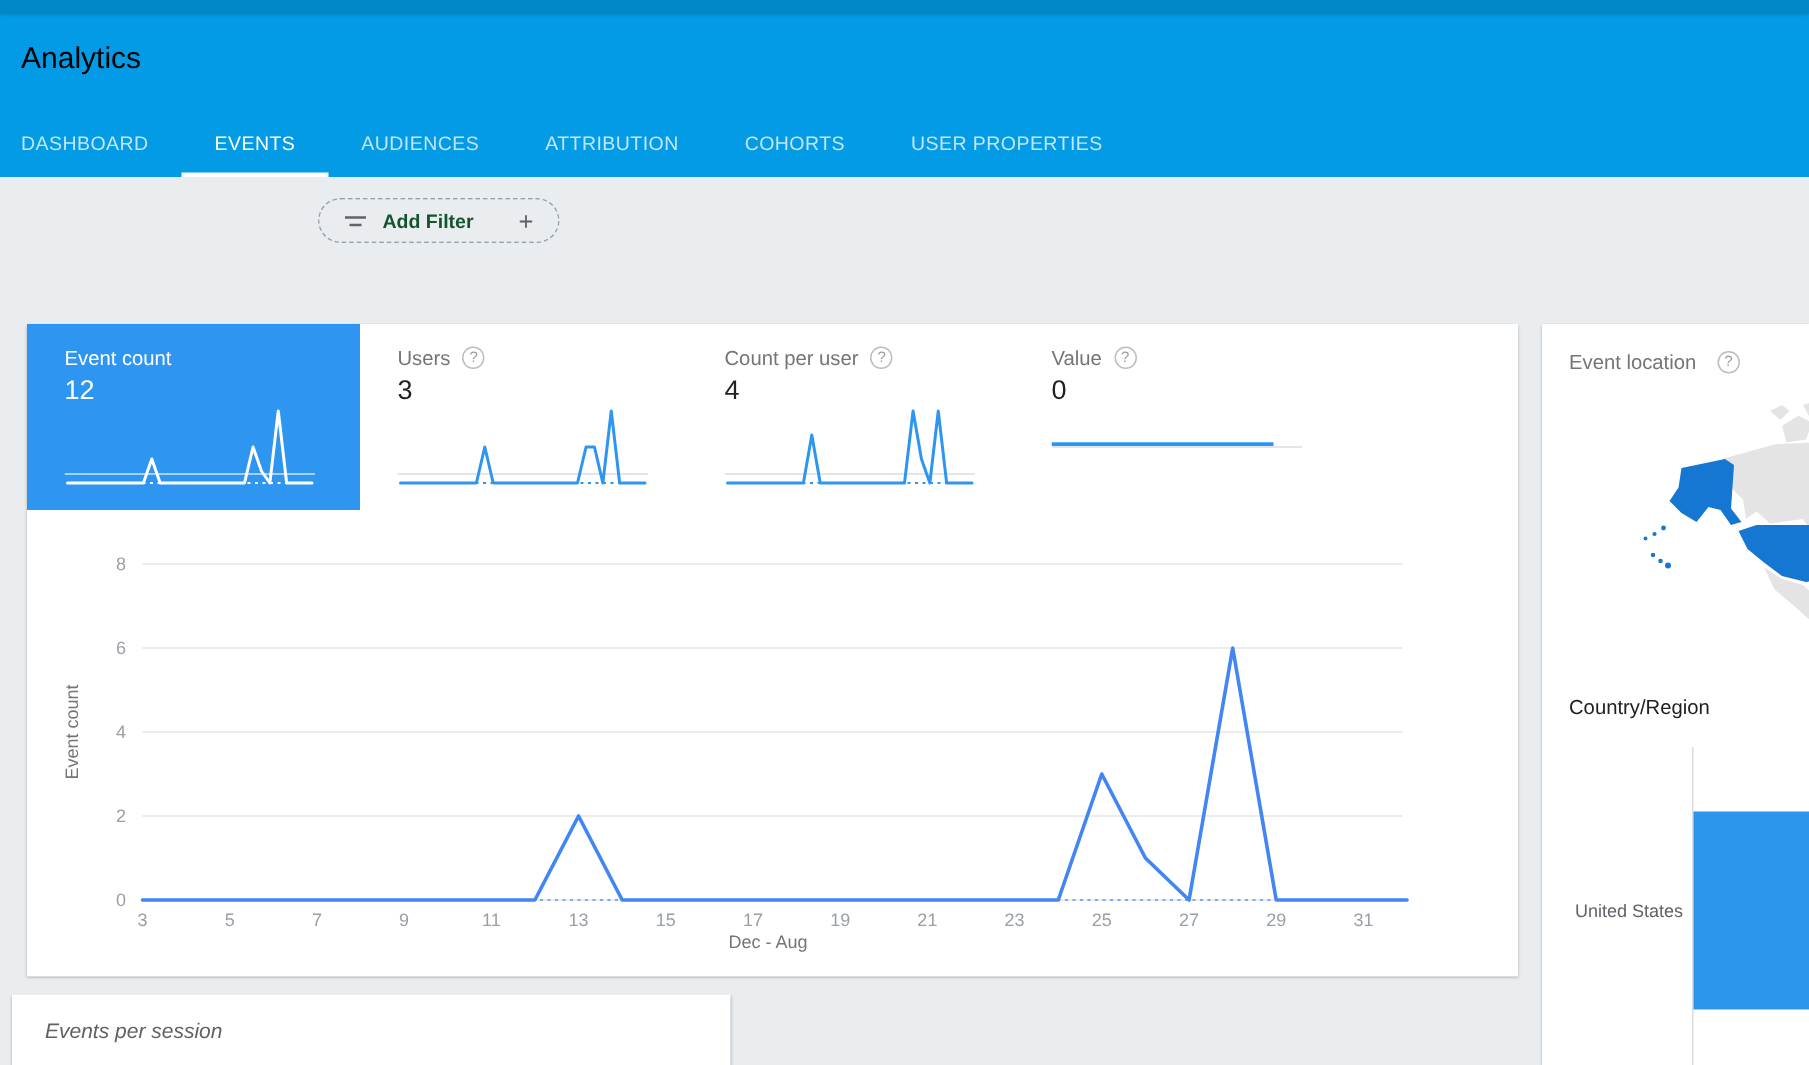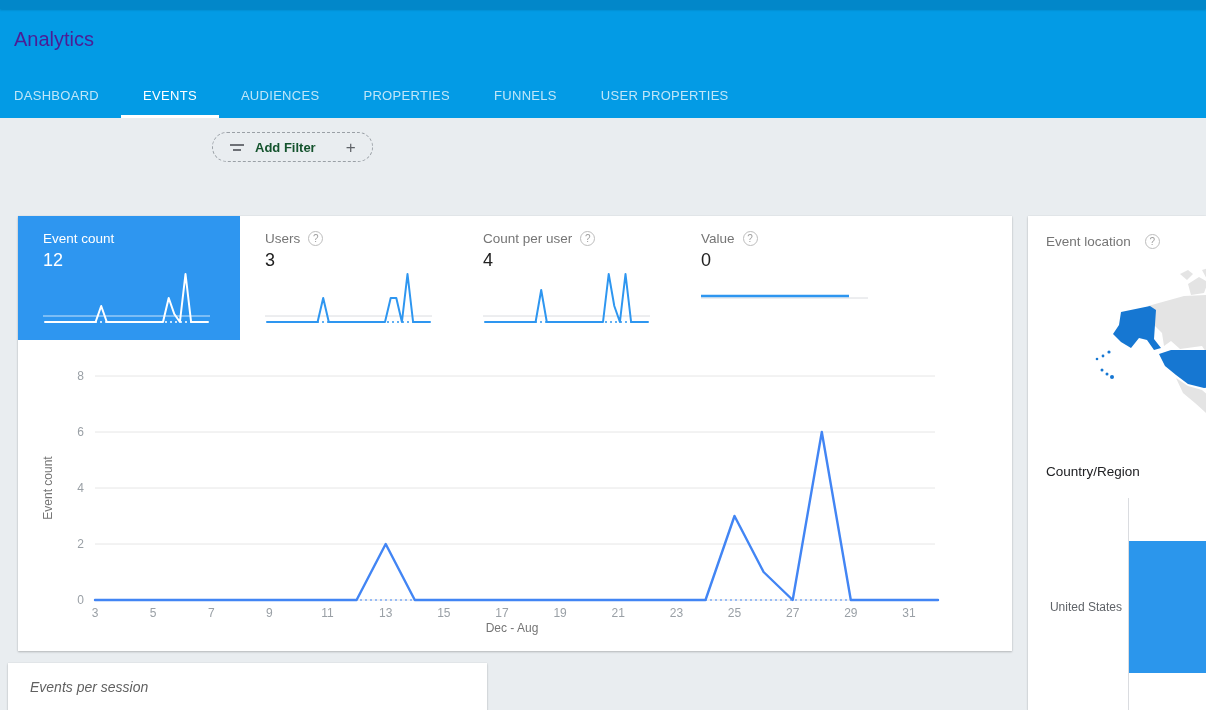--- a/index.html
+++ b/index.html
@@ -3,21 +3,21 @@
 <meta charset="utf-8">
 <style>
   * { margin:0; padding:0; box-sizing:border-box; }
   html,body { width:1206px; height:710px; }
   body { font-family:"Liberation Sans", sans-serif; background:#e9edf0; overflow:hidden; }
   .canvas { position:relative; width:1206px; height:710px; overflow:hidden; background:#e9edf0; }
 
   
   .app-header { position:absolute; left:0; top:0; width:1206px; height:118px; background:#039be5; }
   .top-strip { position:absolute; left:0; top:0; width:100%; height:9px; background:#0287c9; box-shadow:0 1px 2px rgba(0,0,0,.18); }
-  .app-title { position:absolute; left:14px; top:28px; font-size:20px; color:#4c1d95; font-weight:400; }
+  .app-title { position:absolute; left:14px; top:28px; font-size:20px; color:#000000; font-weight:400; }
   .tabs { position:absolute; left:14px; bottom:0; display:flex;justify-content:flex-end; }
   .tab { padding:0 22px; height:44px; line-height:44px; font-size:13px; letter-spacing:.3px;
          color:rgba(255,255,255,.75); position:relative; cursor:pointer; white-space:nowrap; }
   .tab:first-child { padding-left:0; }
   .tab.active { color:#ffffff; }
   .tab.active::after { content:''; position:absolute; left:0; right:0; bottom:0; height:3px; background:#ffffff; }
 
   
   .event-selector { position:absolute; left:16px; top:130px; width:170px; height:30px;
       border-bottom:1px solid #9e9e9e; display:flex; align-items:center; justify-content:space-between;
@@ -74,22 +74,22 @@
 
 <div class="canvas">
 
   <div class="app-header">
     <div class="top-strip"></div>
     <div class="app-title">Analytics</div>
     <div class="tabs">
       <div class="tab">DASHBOARD</div>
       <div class="tab active">EVENTS</div>
       <div class="tab">AUDIENCES</div>
-      <div class="tab">PROPERTIES</div>
-      <div class="tab">FUNNELS</div>
+      <div class="tab">ATTRIBUTION</div>
+      <div class="tab">COHORTS</div>
       <div class="tab">USER PROPERTIES</div>
     </div>
   </div>
 
   <div class="add-filter">
     <svg width="16" height="14" viewBox="0 0 16 14">
       <line x1="1" y1="5" x2="15" y2="5" stroke="#5f6368" stroke-width="1.8"></line>
       <line x1="4" y1="10" x2="12" y2="10" stroke="#5f6368" stroke-width="1.8"></line>
     </svg>
     <span class="add-filter-label">Add Filter</span>

